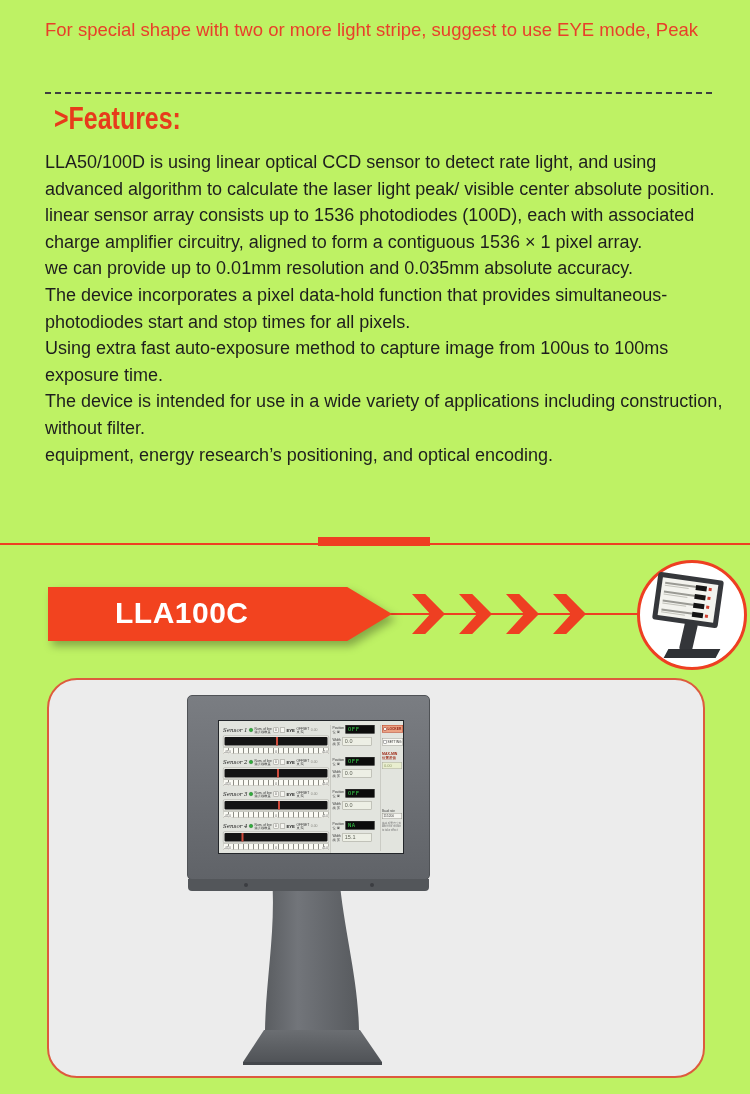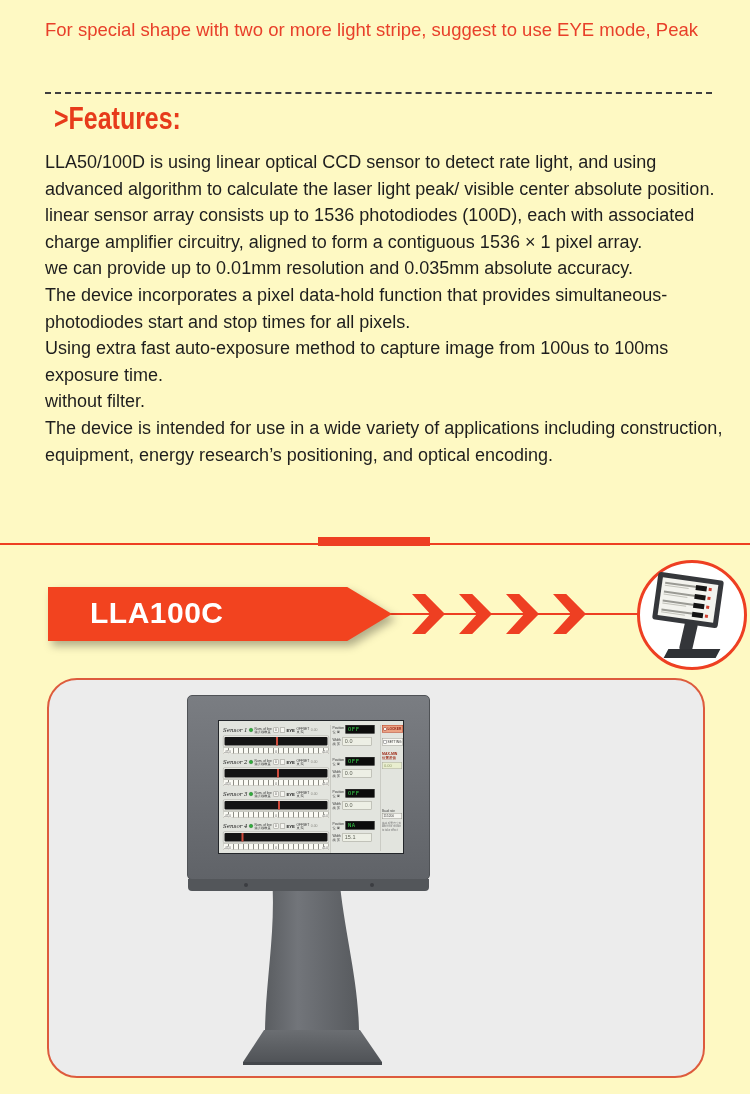--- a/index.html
+++ b/index.html
@@ -1,17 +1,17 @@
 <!DOCTYPE html>
 <html><head>
 <meta charset="utf-8">
 <style>
   * { margin:0; padding:0; box-sizing:border-box; }
   body { background:#fff; font-family:"Liberation Sans", sans-serif; }
-  .page { position:relative; width:750px; height:1094px; background:#fef9c3; overflow:hidden; }
+  .page { position:relative; width:750px; height:1094px; background:#bef264; overflow:hidden; }
 
   
   .notice { position:absolute; left:45px; top:16px; width:690px; color:#e8402a;
             font-size:18.5px; line-height:28px; }
   .dashed-sep { position:absolute; left:45px; top:92px; width:667px; height:0;
                 border-top:2px dashed #3f3f3f; }
 
   
   .features-heading { position:absolute; left:54px; top:100px; color:#e73b1b;
                       font-size:32px; font-weight:800; letter-spacing:0px;
@@ -23,21 +23,21 @@
   
   .rule-line { position:absolute; left:0; top:543px; width:750px; height:2px; background:#ee3f22; }
   .rule-bar  { position:absolute; left:318px; top:537px; width:112px; height:9px; background:#ee3f22; }
 
   
   .banner-wrap { position:absolute; left:48px; top:587px; width:344px; height:54px;
                  filter:drop-shadow(4px 5px 4px rgba(0,0,0,0.30)); }
   .banner { width:100%; height:100%; background:#f2431f;
             clip-path:polygon(0 0, 87% 0, 100% 50%, 87% 100%, 0 100%);
             color:#fff; font-size:30px; font-weight:bold; letter-spacing:0.5px;
-            line-height:52px; padding-left:42px; }
+            line-height:52px; padding-left:67px; }
   .flow-line { position:absolute; left:386px; top:613px; width:256px; height:2px; background:#ee3f22; }
   .chev { position:absolute; top:594px; width:33px; height:40px; background:#ee3f22;
           clip-path:polygon(0 0, 40% 0, 100% 50%, 40% 100%, 0 100%, 55% 50%); }
 
   
   .circle-badge { position:absolute; left:637px; top:560px; width:110px; height:110px;
                   background:#fff; border:3px solid #ee3f22; border-radius:50%; }
   .mini-mon { position:absolute; left:15px; top:13px; width:66px; height:48px;
               background:#35373b; border-radius:3px; transform:rotate(8deg); }
   .mini-scr { position:absolute; left:5px; top:5px; width:56px; height:38px; background:#f3f3ee; }
@@ -130,22 +130,22 @@
   <div class="body-text">
     <div>LLA50/100D is using linear optical CCD sensor to detect rate light, and using</div>
     <div>advanced algorithm to calculate the laser light peak/ visible center absolute position.</div>
     <div>linear sensor array consists up to 1536 photodiodes (100D), each with associated</div>
     <div>charge amplifier circuitry, aligned to form a contiguous 1536 × 1 pixel array.</div>
     <div>we can provide up to 0.01mm resolution and 0.035mm absolute accuracy.</div>
     <div>The device incorporates a pixel data-hold function that provides simultaneous-</div>
     <div>photodiodes start and stop times for all pixels.</div>
     <div>Using extra fast auto-exposure method to capture image from 100us to 100ms</div>
     <div>exposure time.</div>
+    <div>The device is intended for use in a wide variety of applications including construction,</div>
     <div>without filter.</div>
-    <div>The device is intended for use in a wide variety of applications including construction,</div>
     <div>equipment, energy research’s positioning, and optical encoding.</div>
   </div>
 
   <div class="rule-line"></div>
   <div class="rule-bar"></div>
 
   <div class="flow-line"></div>
   <div class="banner-wrap">
     <div class="banner">LLA100C</div>
   </div>

